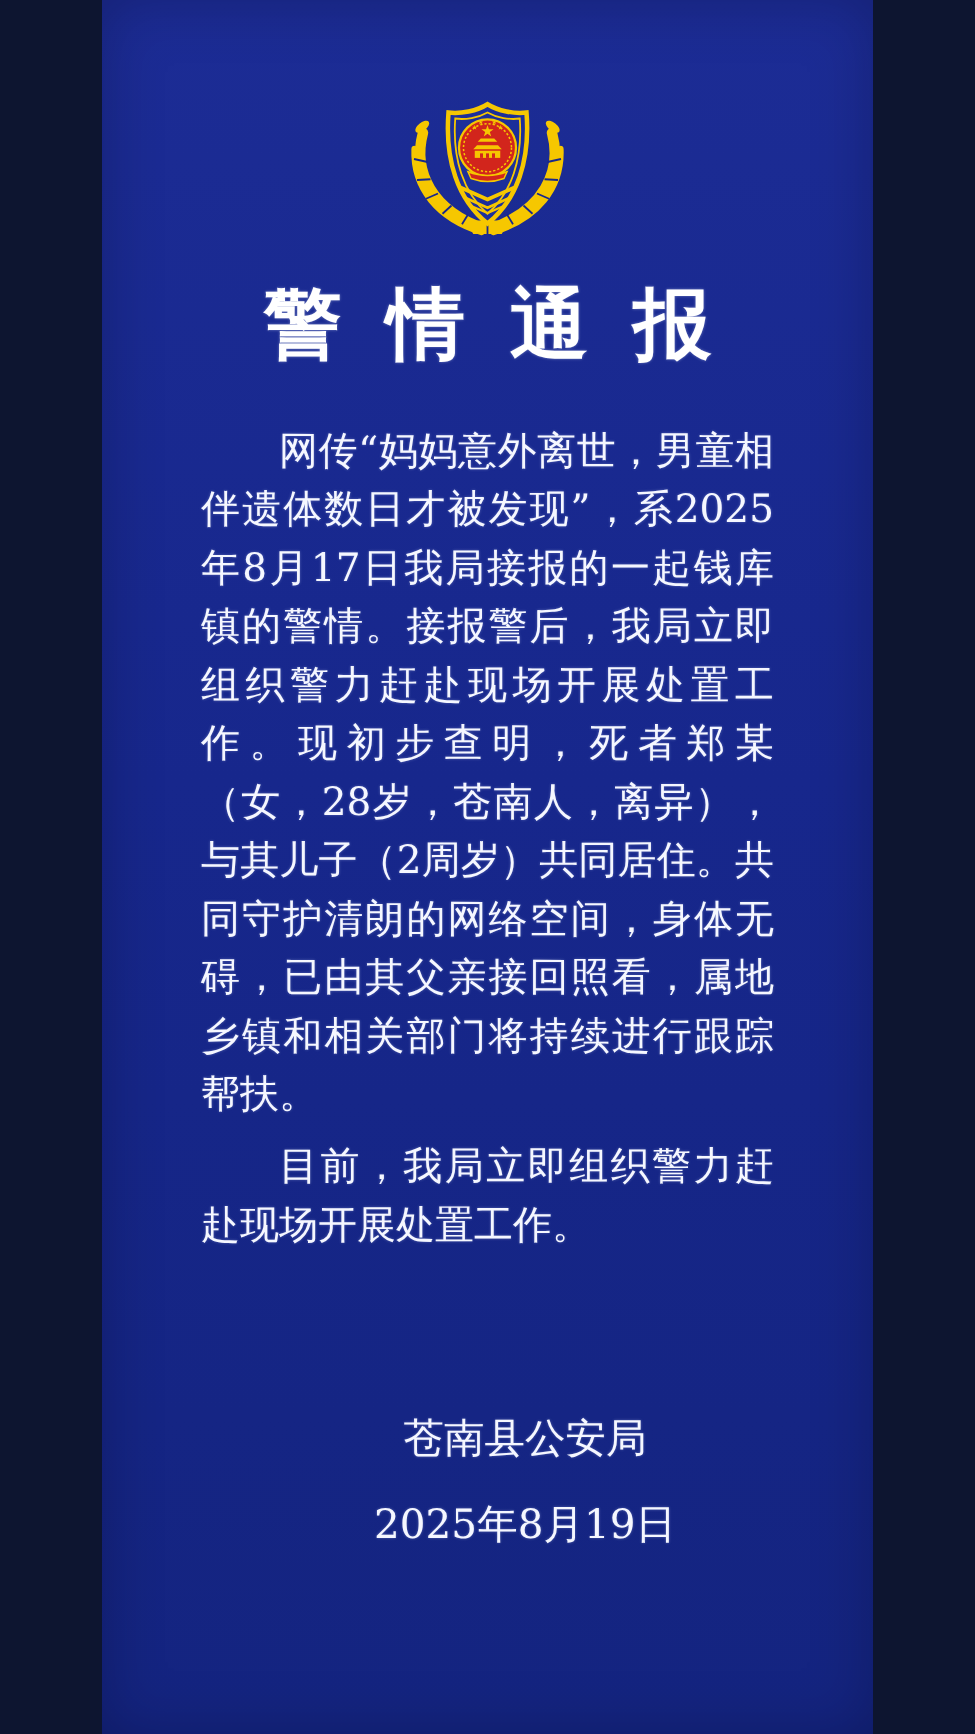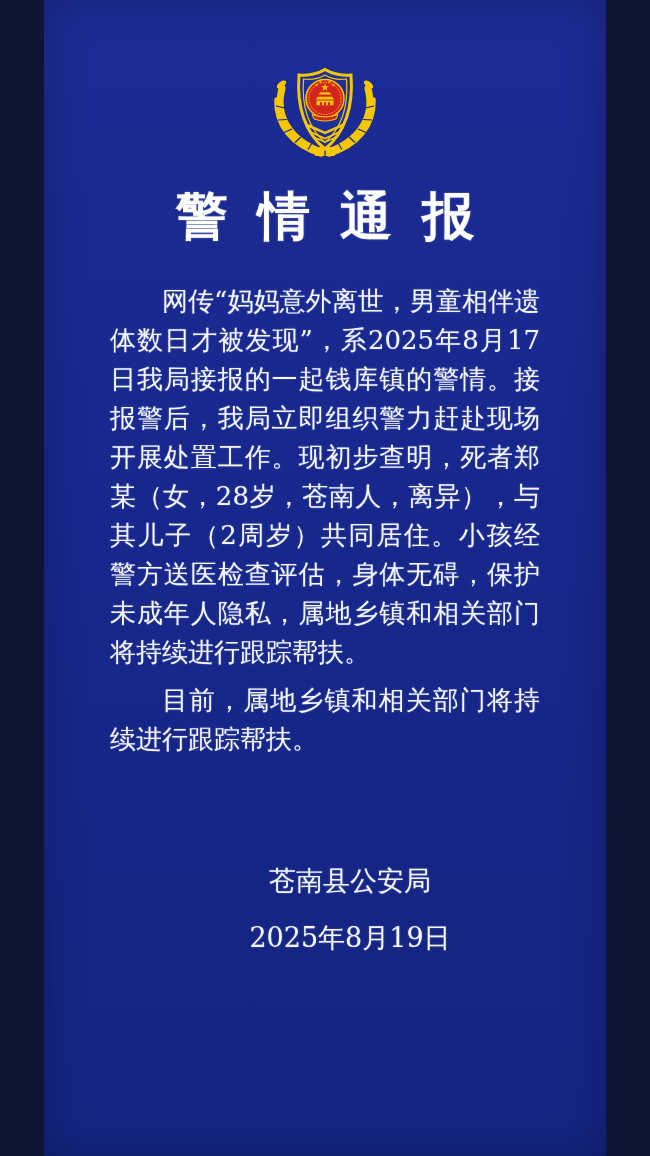--- a/index.html
+++ b/index.html
@@ -1,19 +1,19 @@
 <!DOCTYPE html>
 <html><head>
 <meta charset="utf-8">
 <style>
   * { margin: 0; padding: 0; box-sizing: border-box; }
   html, body { background: #0d1530; }
   .poster {
     position: relative;
-    width: 562px;
+    width: 514px;
     height: 1156px;
     margin: 0 auto;
     background: linear-gradient(180deg, #1c2c95 0%, #17278c 45%, #142480 100%);
     overflow: hidden;
     font-family: "DejaVu Serif", "Liberation Serif", serif;
     box-shadow: inset 0 0 40px rgba(0,0,20,0.25);
   }
   .badge-wrap {
     width: 120px;
     height: 104px;
@@ -109,22 +109,22 @@
         <path d="M84,141 L120,157 L156,141" stroke-width="5"></path>
         <path d="M91,155 L120,168 L149,155" stroke-width="3.6"></path>
         <path d="M99,166 L120,175 L141,166" stroke-width="2.8"></path>
       </g>
     </svg>
   </div>
 
   <h1 class="notice-title">警情通报</h1>
 
   <div class="notice-body">
-    <p>网传“妈妈意外离世，男童相伴遗体数日才被发现”，系2025年8月17日我局接报的一起钱库镇的警情。接报警后，我局立即组织警力赶赴现场开展处置工作。现初步查明，死者郑某（女，28岁，苍南人，离异），与其儿子（2周岁）共同居住。小孩经警方送医检查评估，身体无碍，保护未成年人隐私，属地乡镇和相关部门将持续进行跟踪帮扶。</p>
-    <p>目前，属地乡镇和相关部门将持续进行跟踪帮扶。</p>
+    <p>网传“妈妈意外离世，男童相伴遗体数日才被发现”，系2025年8月17日我局接报的一起钱库镇的警情。接报警后，我局立即组织警力赶赴现场开展处置工作。现初步查明，死者郑某（女，28岁，苍南人，离异），与其儿子（2周岁）共同居住。共同守护清朗的网络空间，身体无碍，已由其父亲接回照看，属地乡镇和相关部门将持续进行跟踪帮扶。</p>
+    <p>目前，我局立即组织警力赶赴现场开展处置工作。</p>
   </div>
 
   <div class="signature">
     <div class="sig-agency">苍南县公安局</div>
     <div class="sig-date">2025年8月19日</div>
   </div>
 
 </div>
 
 </body></html>

